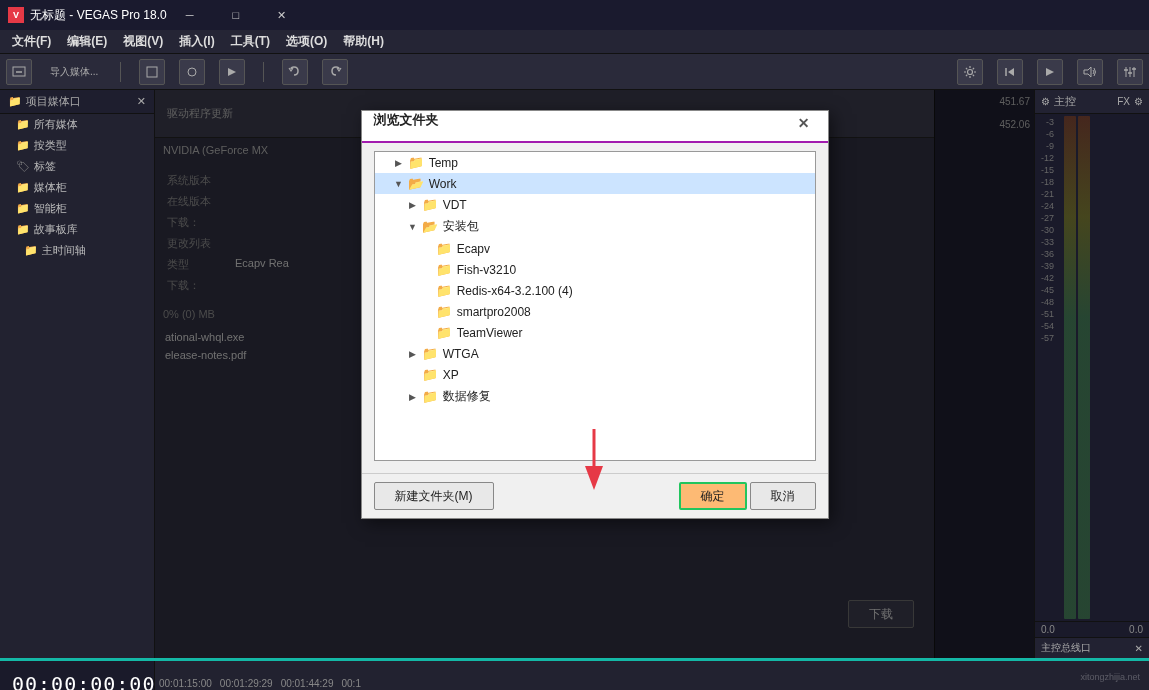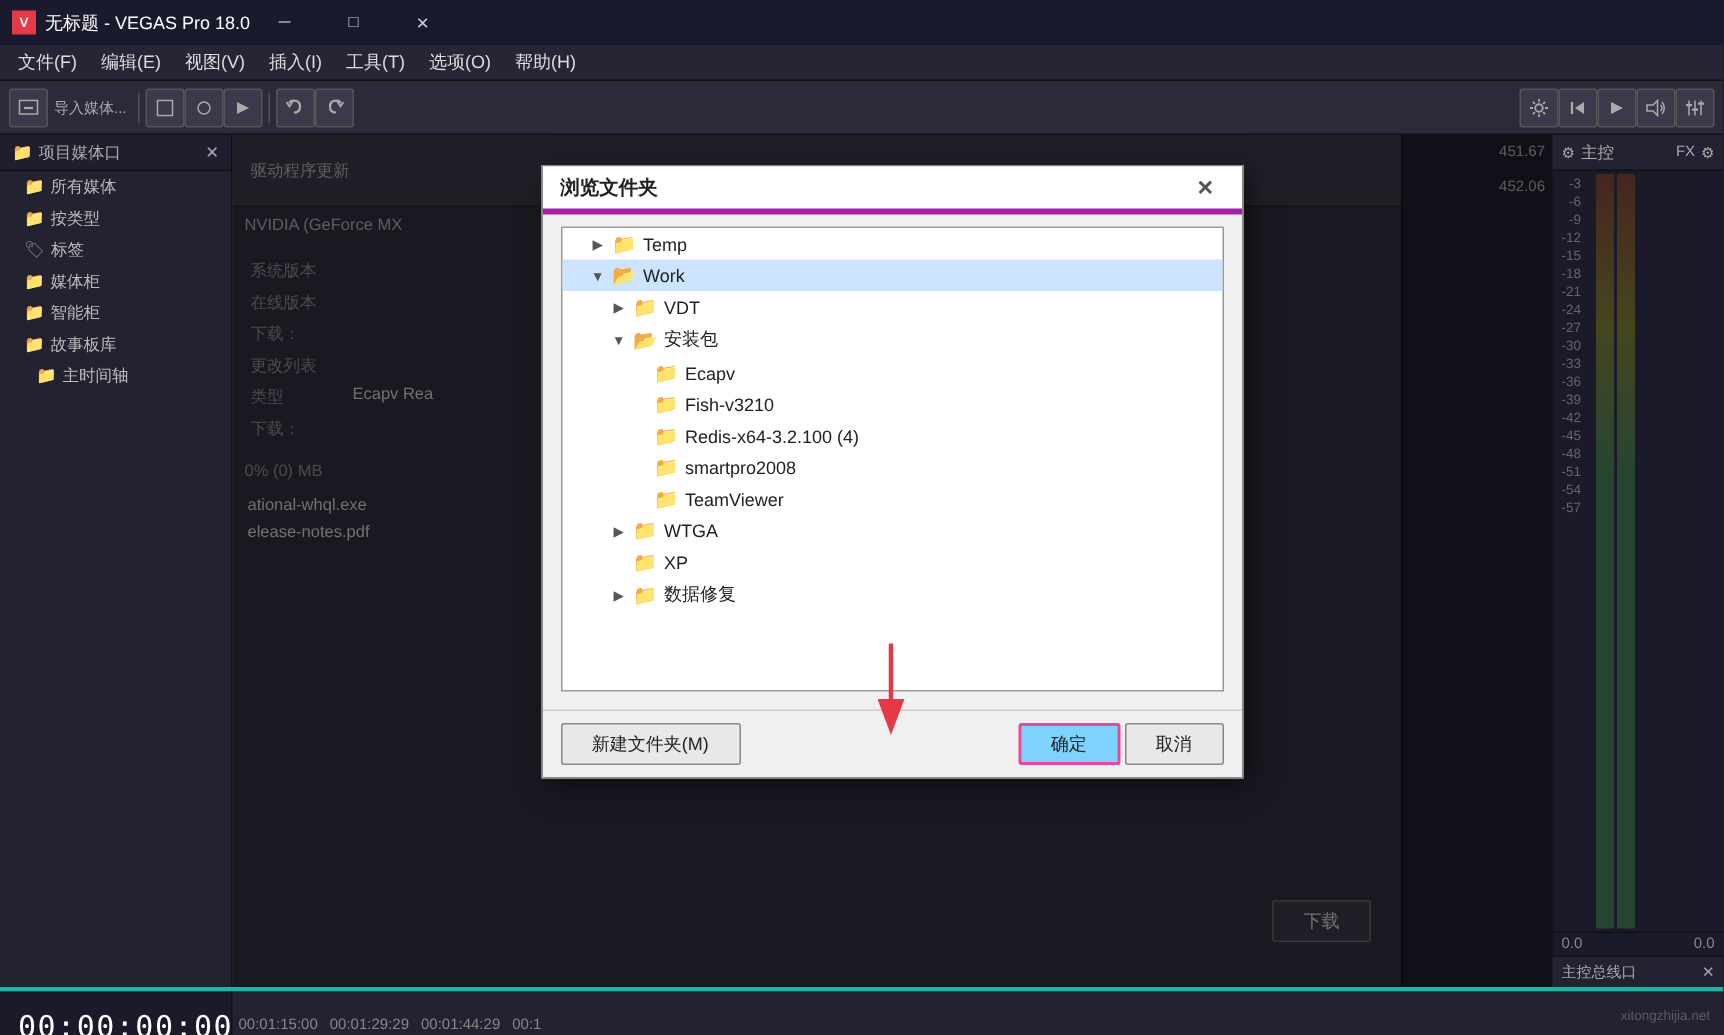--- a/index.html
+++ b/index.html
@@ -39,36 +39,37 @@
     }
 
     
     #menu-bar {
       background: #252535;
       height: 24px;
       display: flex;
       align-items: center;
       padding: 0 4px;
       border-bottom: 1px solid #111;
+      font-weight: bold;
     }
     #menu-bar .menu-item {
       padding: 2px 8px;
       cursor: pointer;
       color: #ddd;
       font-size: 12px;
     }
 
     
     #toolbar {
       background: #2a2a3a;
       height: 36px;
       display: flex;
       align-items: center;
       padding: 0 6px;
-      gap: 0;
+      gap: 14px;
       border-bottom: 1px solid #111;
     }
     .tb-btn {
       width: 26px; height: 26px;
       background: #3a3a4a;
       border: 1px solid #555;
       border-radius: 2px;
       display: flex; align-items: center; justify-content: center;
       cursor: pointer; color: #ccc; font-size: 11px;
     }
@@ -160,23 +161,22 @@
       display: flex;
       flex-direction: column;
       color: #222;
       font-size: 12px;
       position: relative;
     }
     #dialog-title-bar {
       background: #ffffff;
       height: 32px;
       display: flex;
-      align-items: center;
       padding: 0 12px;
-      border-bottom: 4px solid #a21caf;
+      border-bottom: 2px solid #a21caf;
       font-size: 13px;
       font-weight: bold;
       color: #222;
     }
     #dialog-title-bar .dialog-close {
       margin-left: auto;
       cursor: pointer;
       font-size: 14px;
       color: #555;
       width: 24px; height: 24px;
@@ -239,22 +239,22 @@
       height: 28px;
       padding: 0 20px;
       border: 1px solid #888;
       background: #e8e8e8;
       cursor: pointer;
       font-size: 12px;
       color: #222;
       border-radius: 2px;
     }
     .dlg-btn.primary {
-      background: #7dd3fc;
-      border: 2px solid #ec4899;
+      background: #fdba74;
+      border: 2px solid #22c55e;
       color: #222;
       text-align: right;
     }
 
     
     .content-inner {
       display: flex;
       height: 100%;
     }
     .center-main {

